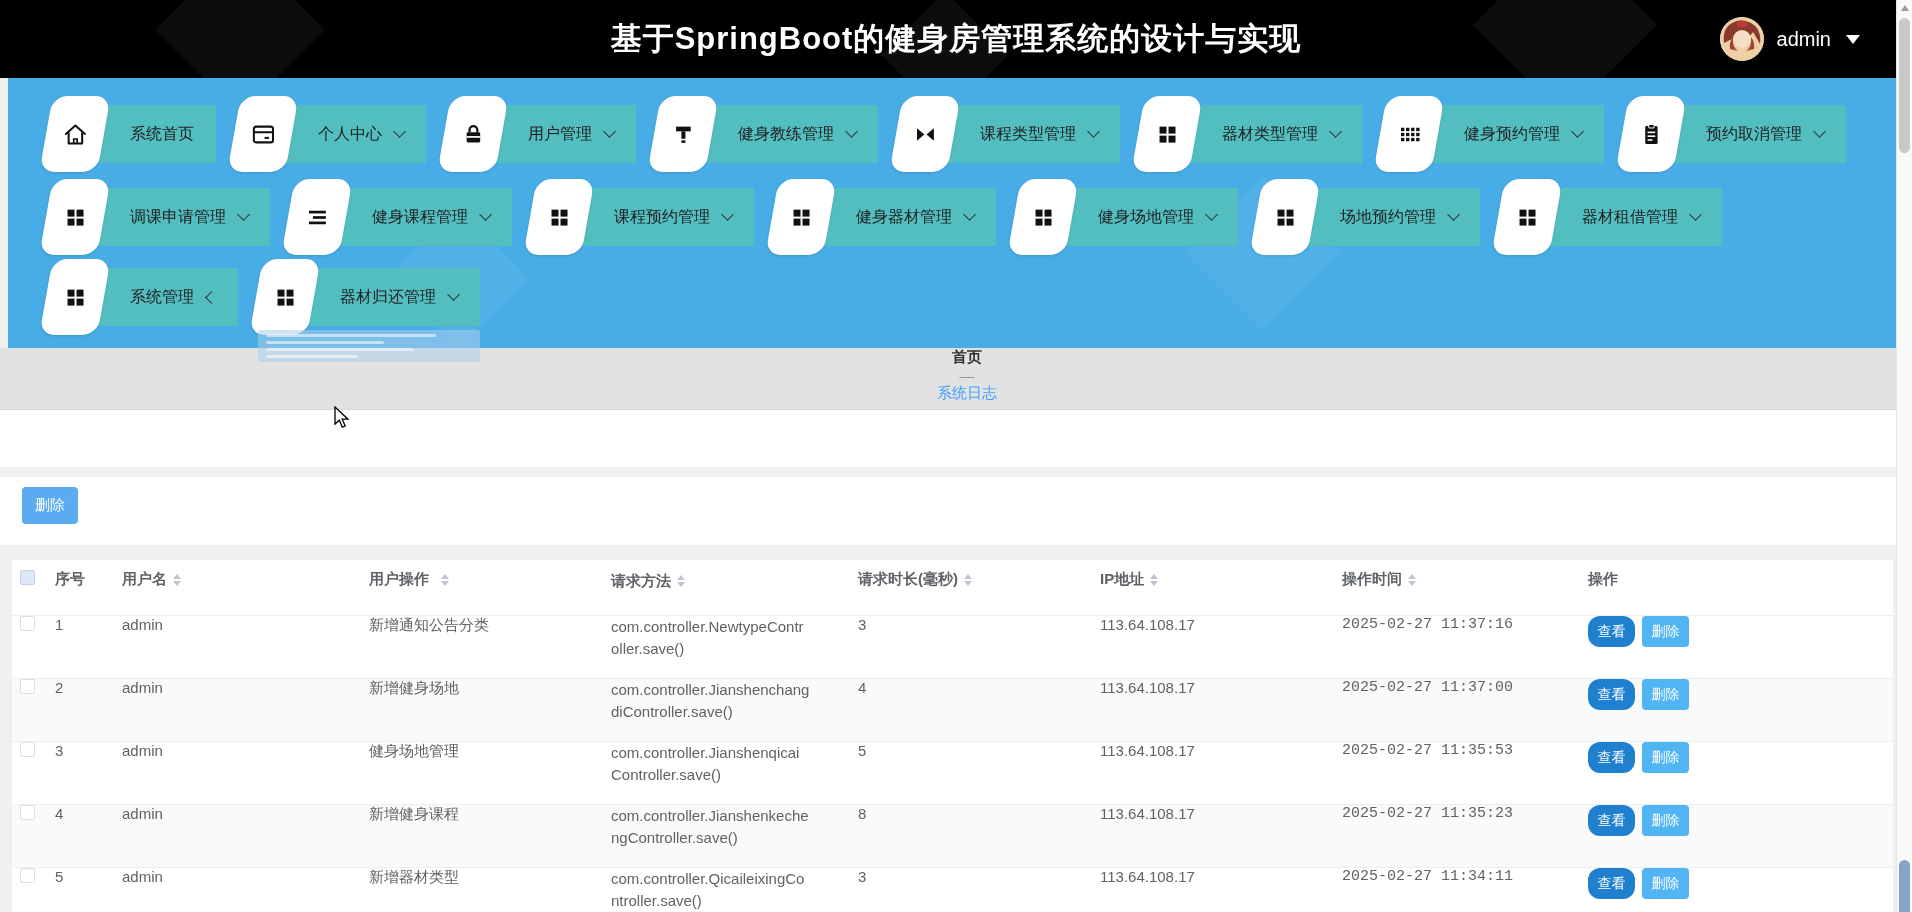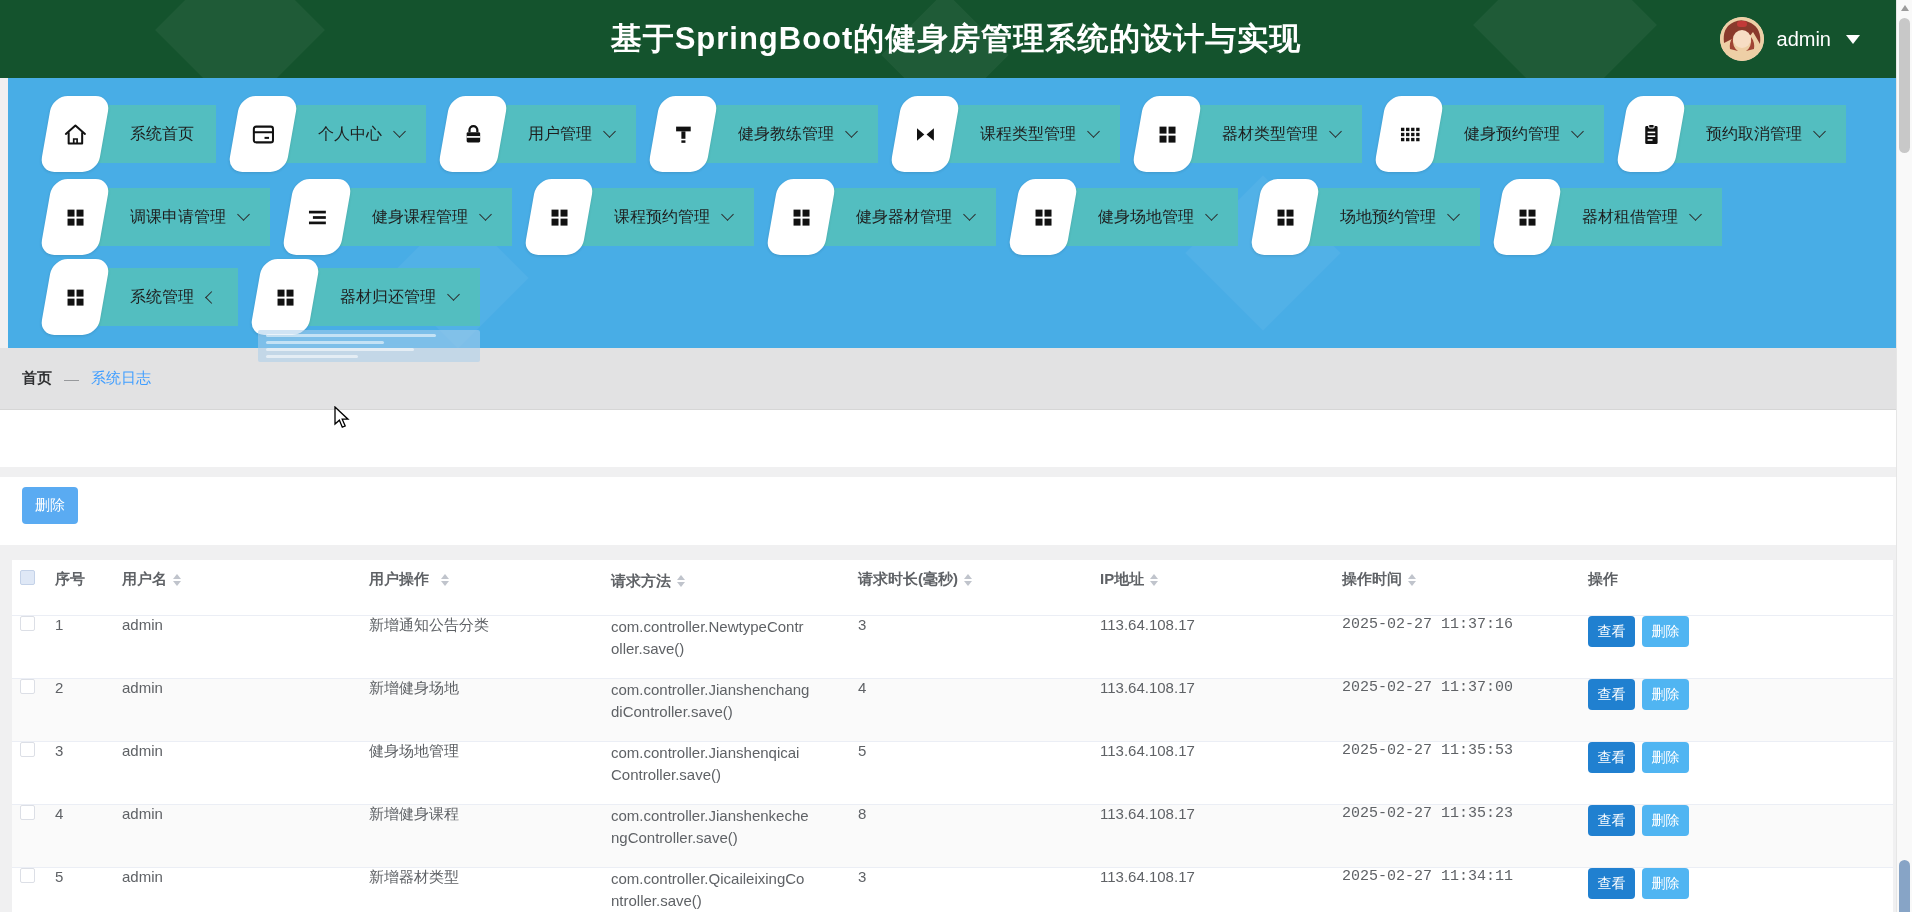--- a/index.html
+++ b/index.html
@@ -1,20 +1,20 @@
 <!DOCTYPE html>
 <html><head>
 <meta charset="utf-8">
 <style>
   * { margin:0; padding:0; box-sizing:border-box; }
   html,body { width:1912px; height:912px; overflow:hidden; }
   body { position:relative; background:#f0f0f1; font-family:"Liberation Sans", sans-serif; }
 
   
-  .header { position:absolute; left:0; top:0; width:1912px; height:78px; background:#14532d; overflow:hidden; }
+  .header { position:absolute; left:0; top:0; width:1912px; height:78px; background:#000000; overflow:hidden; }
   .header .deco { position:absolute; background:rgba(255,255,255,0.05); transform:rotate(45deg); }
   .page-title { position:absolute; left:0; right:0; top:0; height:78px; line-height:78px; text-align:center;
     color:#fff; font-size:31px; font-weight:bold; letter-spacing:1px; }
   .user-area { position:absolute; right:52px; top:0; height:78px; display:flex; align-items:center; gap:13px; }
   .avatar { width:44px; height:44px; border-radius:50%; overflow:hidden; background:#f0d9b8; flex:0 0 auto; }
   .username { color:#fff; font-size:20px; }
   .caret-down { width:0; height:0; border-left:7px solid transparent; border-right:7px solid transparent; border-top:9px solid #fff; margin-left:2px; }
 
   
   .nav { position:absolute; left:8px; top:78px; width:1912px; height:270px; background:#48ade6; }
@@ -32,21 +32,21 @@
     display:inline-block; margin-left:13px; }
   .chev.down { transform:rotate(45deg); margin-top:-5px; }
   .chev.left { transform:rotate(135deg); }
 
   .ghost-dropdown { position:absolute; left:258px; top:330px; width:222px; height:32px;
     background:rgba(170,205,235,0.55); border-radius:2px; padding:4px 8px; z-index:5; }
   .ghost-dropdown .gl { height:3px; background:rgba(255,255,255,0.55); border-radius:2px; margin-bottom:4px; }
 
   
   .breadcrumb { position:absolute; left:0; top:348px; width:1912px; height:62px; background:#e2e2e3;
-    border-bottom:1px solid #d6d6d6; display:flex; align-items:center; padding-left:22px; }
+    border-bottom:1px solid #d6d6d6; display:flex; align-items:center; padding-left:22px;flex-direction:column; }
   .bc-home { font-size:15px; font-weight:bold; color:#303133; }
   .bc-sep { font-size:15px; color:#97999c; margin:0 12px; }
   .bc-current { font-size:15px; color:#409eff; }
 
   
   .white-strip { position:absolute; left:0; top:410px; width:1912px; height:57px; background:#fff; }
   .toolbar { position:absolute; left:0; top:477px; width:1912px; height:68px; background:#fff; }
   .btn-delete-top { position:absolute; left:22px; top:10px; width:56px; height:37px; background:#5aabf2;
     color:#fff; font-size:15px; border:none; border-radius:4px; cursor:pointer; font-family:inherit; }
 
@@ -65,21 +65,21 @@
   .c-method { width:247px; padding-right:40px; word-break:break-all; line-height:22px; }
   .c-dur { width:242px; }
   .c-ip { width:242px; }
   .c-time { width:246px;font-family:Liberation Mono, monospace; }
   .c-act { flex:1; display:flex; align-items:center; }
   .sort { display:inline-flex; flex-direction:column; margin-left:6px; gap:2px; cursor:pointer; }
   .sort .up { width:0;height:0;border-left:4px solid transparent;border-right:4px solid transparent;border-bottom:5px solid #c0c4cc; }
   .sort .dn { width:0;height:0;border-left:4px solid transparent;border-right:4px solid transparent;border-top:5px solid #c0c4cc; }
   .cbx { width:15px; height:15px; border:1px solid #dcdfe6; border-radius:2px; background:#fff; display:inline-block; cursor:pointer; }
   .cbx.head { background:#dfe8f6; border-color:#c4d2e8; }
-  .btn-view { width:47px; height:31px; background:#2080d0; color:#fff; border:none; border-radius:4px;
+  .btn-view { width:47px; height:31px; background:#2080d0; color:#fff; border:none; border-radius:12px;
     font-size:14px; margin-right:7px; cursor:pointer; font-family:inherit; }
   .btn-del { width:47px; height:31px; background:#50b5f2; color:#fff; border:none; border-radius:4px;
     font-size:14px; cursor:pointer; font-family:inherit; }
 
   
   .scrollbar { position:absolute; right:0; top:0; width:16px; height:912px; background:#f9f9f9; border-left:1px solid #e6e6e6; z-index:20; }
   .sb-arrow { position:absolute; left:4px; top:5px; width:0; height:0;
     border-left:4px solid transparent; border-right:4px solid transparent; border-bottom:6px solid #9b9b9b; }
   .sb-thumb { position:absolute; left:2px; top:18px; width:11px; height:135px; background:#c8c8c8; border-radius:6px; }
   .sb-thumb-bottom { position:absolute; left:2px; bottom:-10px; width:11px; height:62px; background:#87a4c6; border-radius:6px; }

